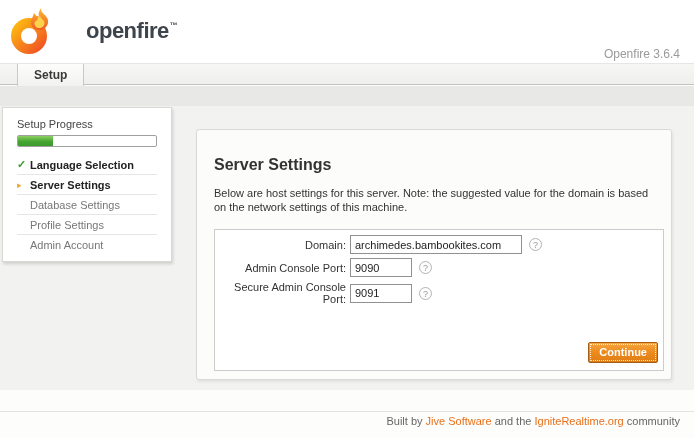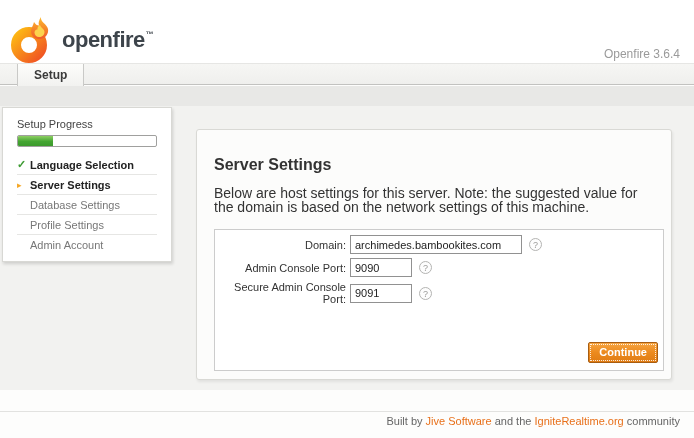--- a/index.html
+++ b/index.html
@@ -2,21 +2,21 @@
 <html><head>
 <meta charset="utf-8">
 <style>
   * { margin:0; padding:0; box-sizing:border-box; }
   html,body { background:#fff; }
   body { font-family:"Liberation Sans", sans-serif; }
   .screen { position:relative; width:694px; height:438px; overflow:hidden; background:#fdfdfc; }
 
   
   .header { position:absolute; top:0; left:0; width:694px; height:63px; background:#fff; }
-  .logo { position:absolute; top:16px; left:8px; display:flex; align-items:center; }
+  .logo { position:absolute; top:7px; left:8px; display:flex; align-items:center;gap:24px; }
   .logo svg { width:48px; height:48px; }
   .wordmark { font-size:22px; font-weight:bold; color:#3d444b; letter-spacing:-0.5px; margin-left:6px; }
   .wordmark sup { font-size:8px; font-weight:bold; vertical-align:10px; margin-left:1px; }
   .version { position:absolute; top:12px; right:14px; font-size:12px; color:#9a9a9a;margin-top:35px; }
 
   
   .tabbar { position:absolute; top:63px; left:0; width:694px; height:22px;
             background:linear-gradient(#f6f6f4,#efefed); border-top:1px solid #e6e6e4;
             border-bottom:1px solid #c2c2c0; }
   .tab { display:inline-block; margin-left:17px; height:22px; line-height:22px; padding:0 16px;
@@ -46,21 +46,21 @@
   .steps li.done .lbl, .steps li.current .lbl { font-weight:bold; color:#222; }
   .steps li.pending .lbl { color:#777; }
   .check { color:#3f9c35; font-weight:bold; font-size:11px; }
   .arrow { color:#f5a623; font-size:9px; }
 
   
   .panel { position:absolute; left:196px; top:23px; width:476px; height:251px;
            background:#fcfcfb; border:1px solid #d9d9d5; border-radius:3px;
            box-shadow:1px 2px 3px rgba(0,0,0,0.07); padding:26px 0 0 17px; }
   .panel h1 { font-size:16px; font-weight:bold; color:#333; margin-bottom:12px; }
-  .panel p { font-size:14px; color:#333; line-height:14px; width:444px; margin-bottom:15px; }
+  .panel p { font-size:11px; color:#333; line-height:14px; width:444px; margin-bottom:15px; }
 
   .formbox { position:relative; width:450px; height:142px; background:#fff;
              border:1px solid #ccc; padding-top:5px; }
   .frow { display:flex; align-items:center; margin-bottom:4px; }
   .frow label { flex:0 0 135px; text-align:right; font-size:11px; color:#333; padding-right:4px; }
   .frow input { height:19px; border:1px solid #919191; font-size:11px; color:#222;
                 padding:1px 4px; font-family:Liberation Sans, sans-serif; background:#fff; }
   .frow input.wide { width:172px; }
   .frow input.narrow { width:62px; }
   .help { display:inline-block; width:13px; height:13px; margin-left:7px; border:1px solid #b4b4b2;

